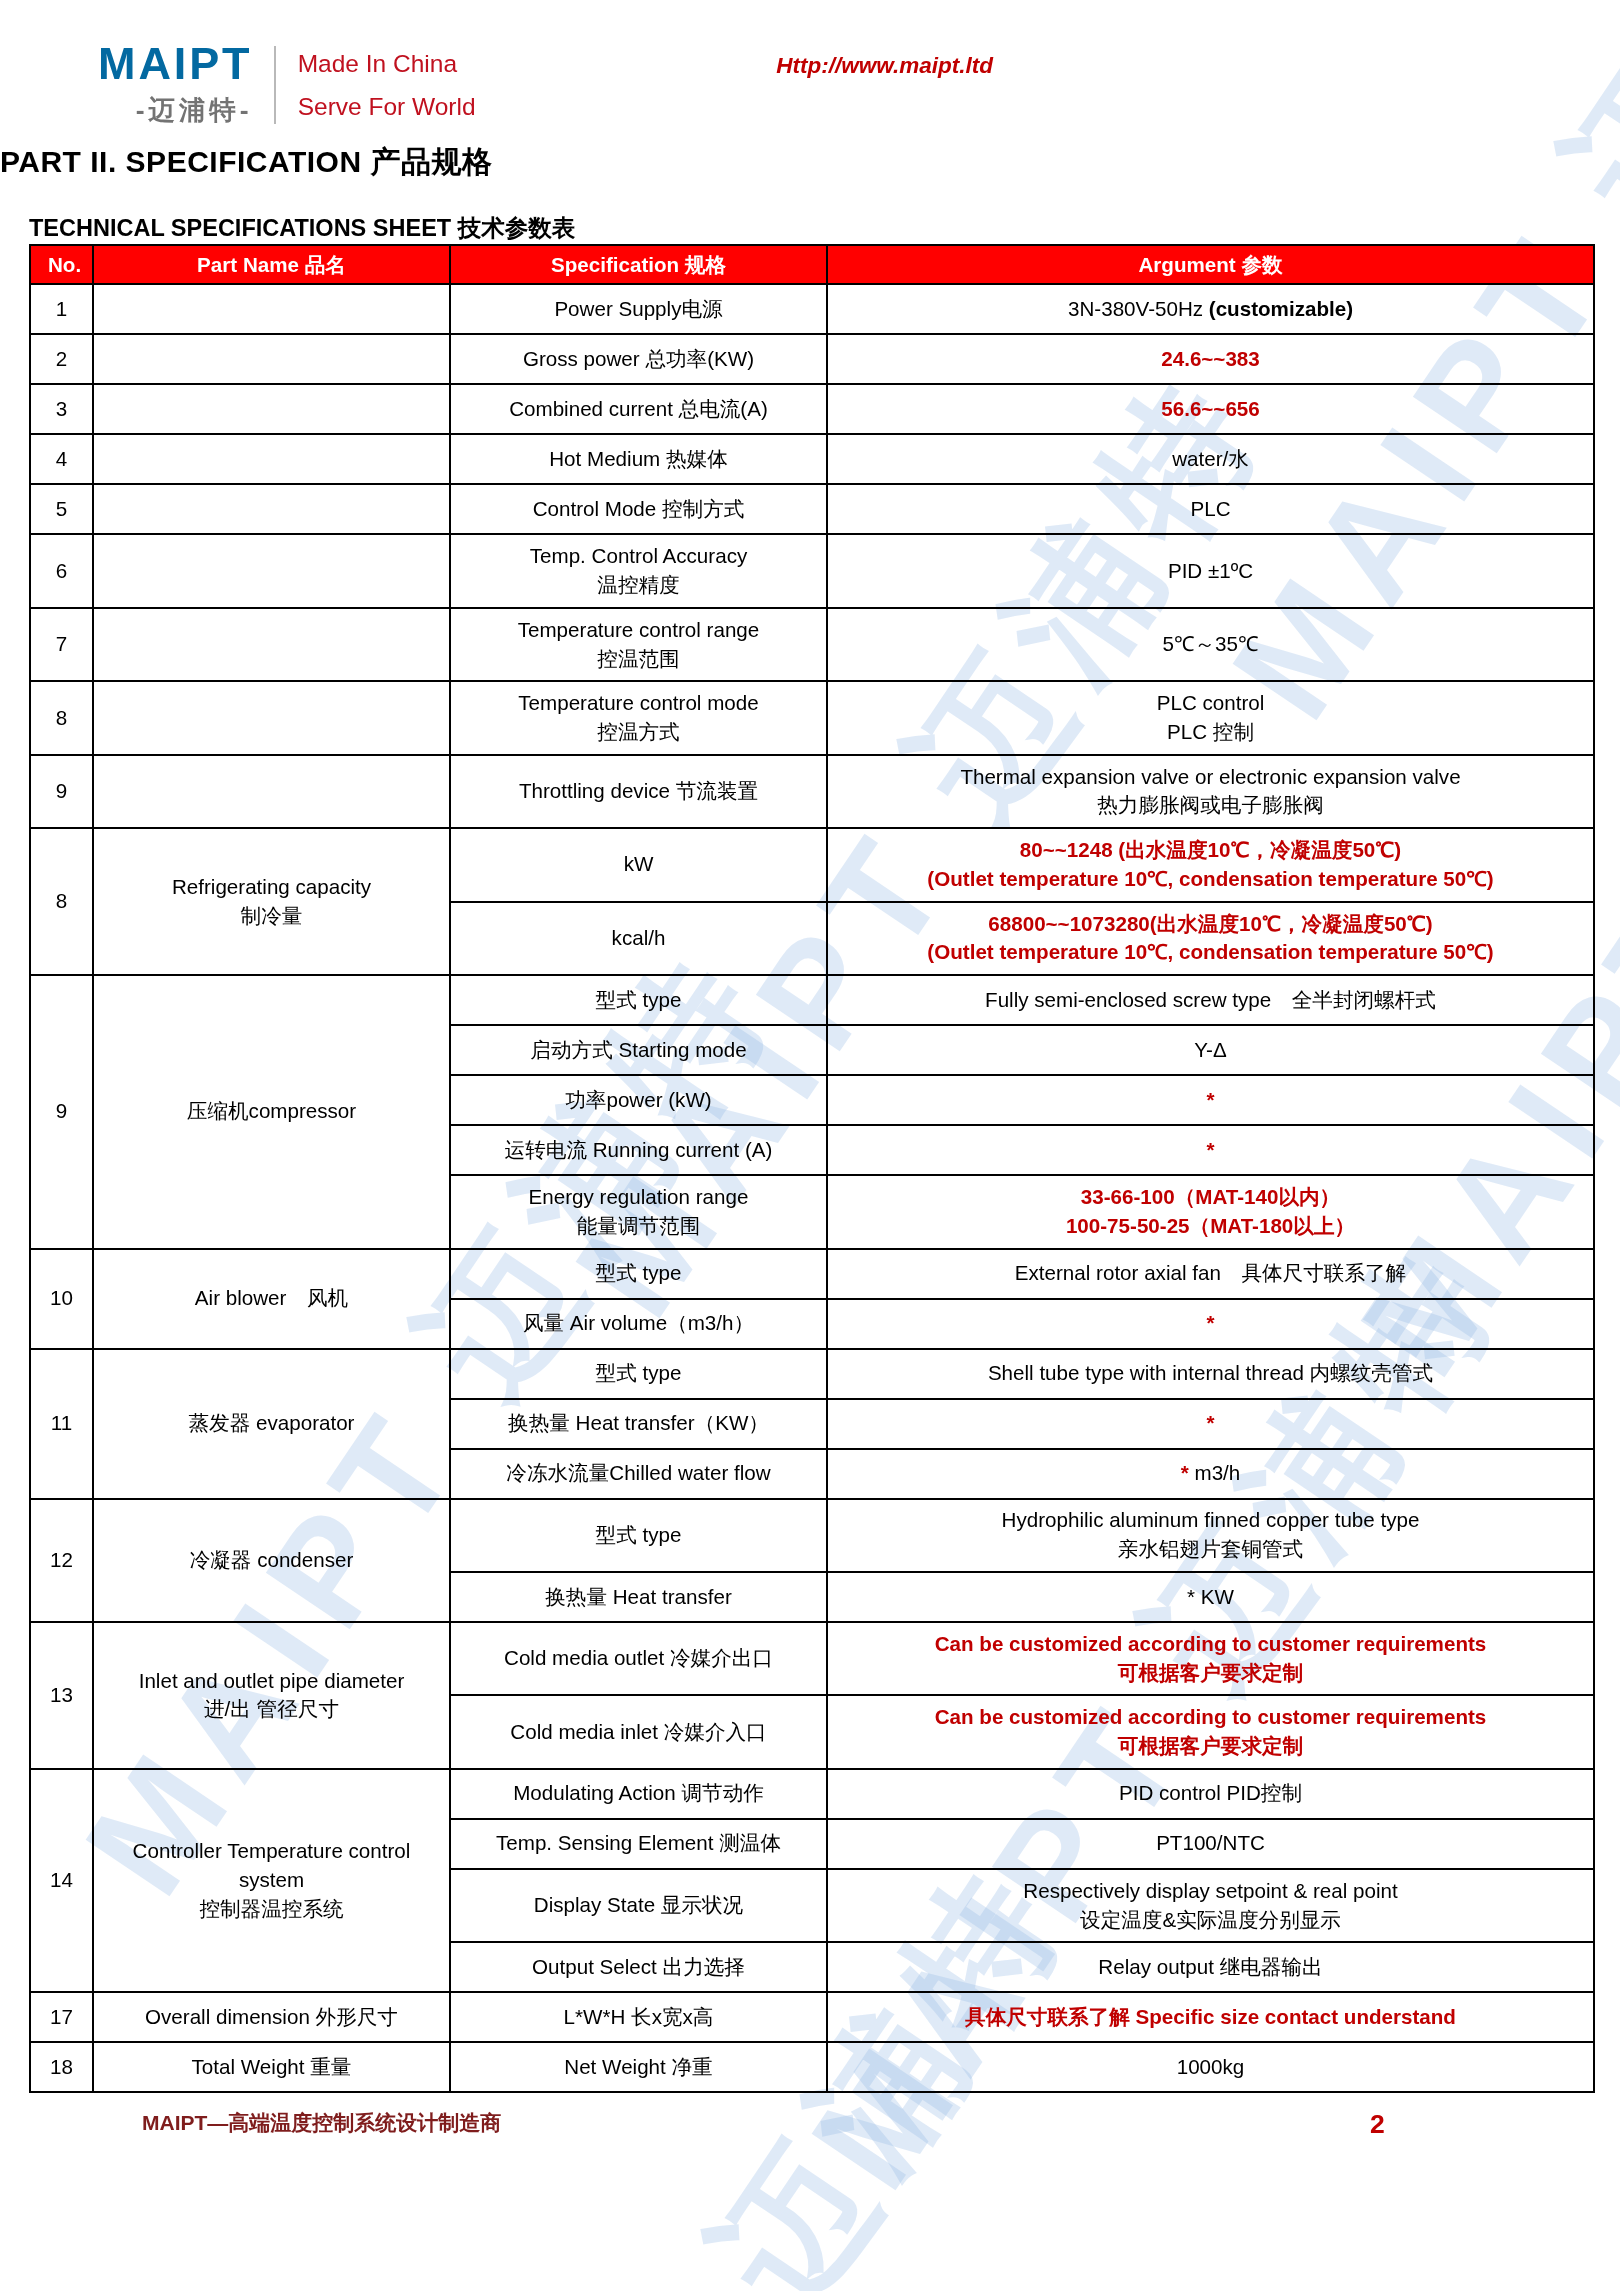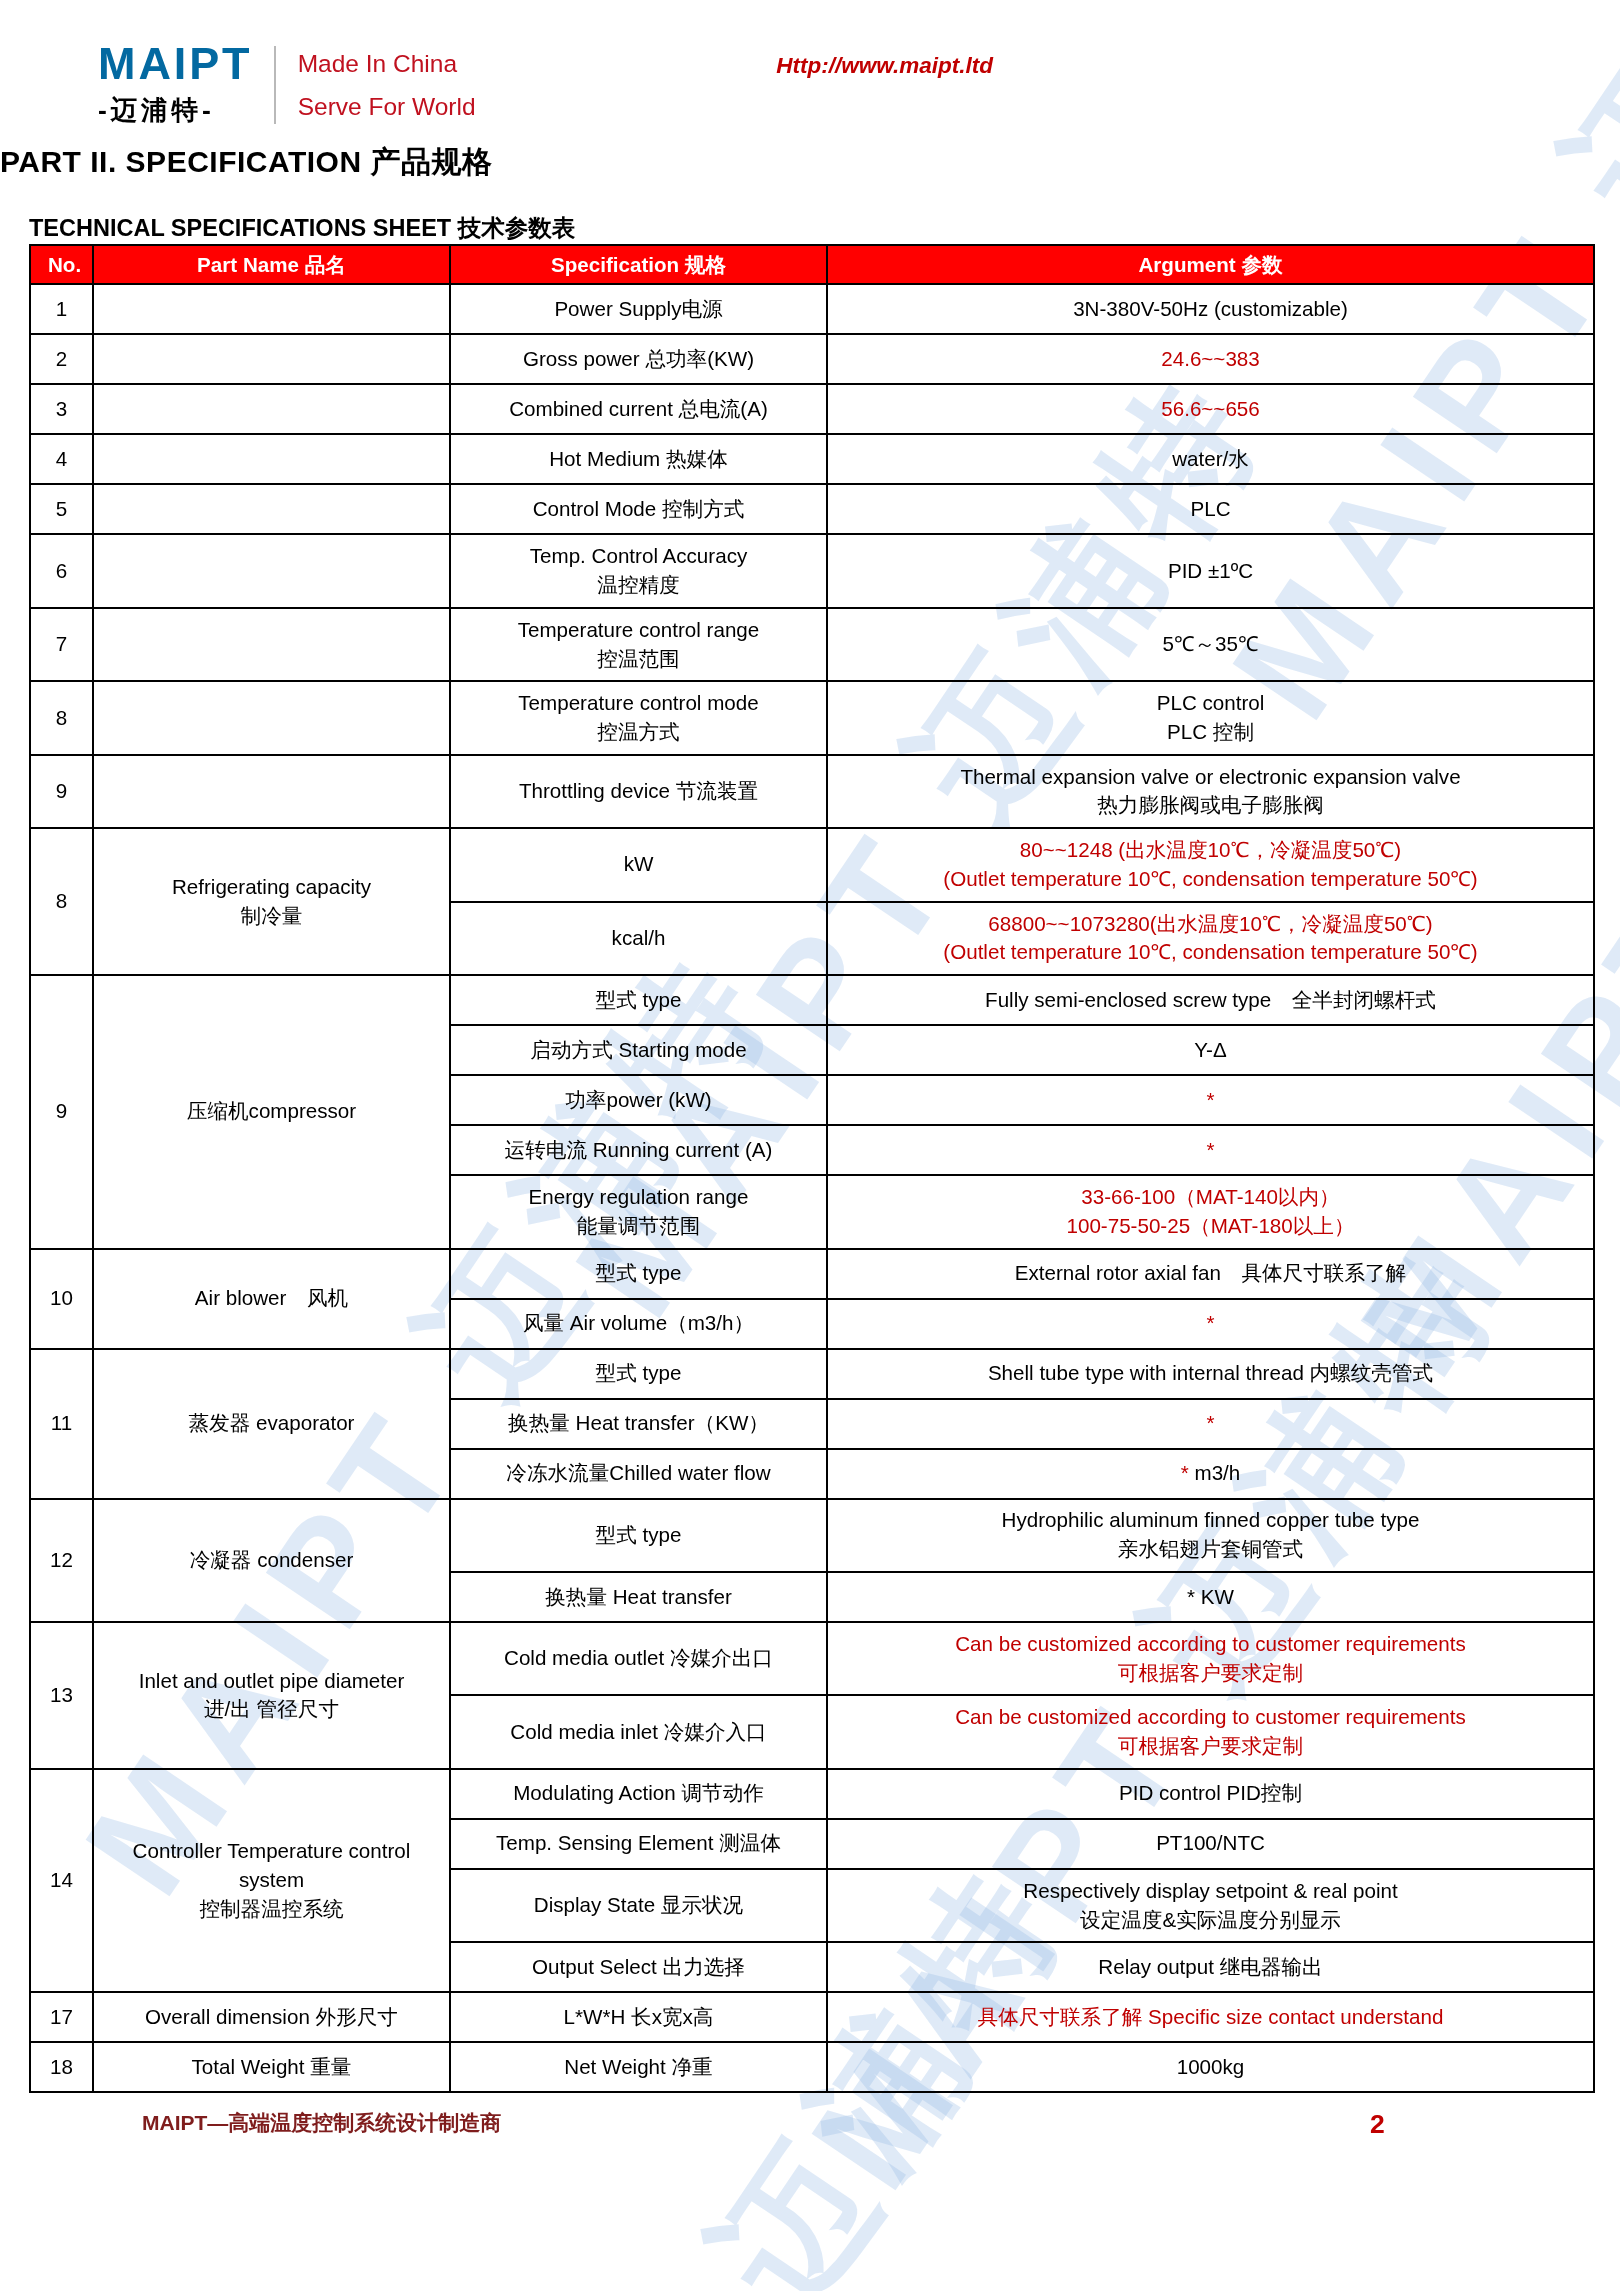--- a/index.html
+++ b/index.html
@@ -27,21 +27,21 @@
   .page-header{
     display:flex;align-items:flex-start;
     padding:41px 0 0 98px;
   }
   .logo-block{display:flex;align-items:center;}
   .logo-text{
     color:#0369a1;font-weight:bold;font-size:45px;letter-spacing:2.9px;line-height:1.0;
     text-align:left;
   }
   .logo-sub{
-    color:#000000;font-weight:bold;font-size:26.5px;letter-spacing:3.9px;margin-top:5.9px;text-align:left;
+    color:#737373;font-weight:bold;font-size:26.5px;letter-spacing:3.9px;margin-top:5.9px;text-align:right;
   }
   .logo-divider{width:2px;height:78px;background:#b9b9b9;margin:0 21.6px;}
   .tagline{color:#c0111f;font-size:24.5px;line-height:1.75;margin-top:2px;}
   .website{
     margin-left:auto;margin-right:627px;margin-top:11.8px;
     color:#c00000;font-weight:bold;font-style:italic;font-size:22.5px;
   }
   .doc-title{
     font-weight:bold;font-size:30px;margin-top:13.7px;letter-spacing:0.5px;
   }
@@ -62,21 +62,21 @@
     text-align:center;vertical-align:middle;
     font-size:20.6px;line-height:1.4;
     padding:6.9px 5.9px;
     overflow:hidden;
   }
   table.spec thead th{
     background:#ff0000;color:#ffffff;font-weight:bold;height:33px;padding:2px 17px;
   }
   table.spec tbody tr{height:50px;}
   .red{color:#c00000;}
-  .bold{font-weight:normal;}
+  .bold{font-weight:bold;}
   
   .footer{
     position:absolute;left:0;top:2109px;width:1620px;z-index:1;
   }
   .footer-brand{
     position:absolute;left:142px;top:0;
     color:#7f1d1d;font-weight:bold;font-size:21px;
   }
   .footer-page{
     position:absolute;left:1370px;top:0;

